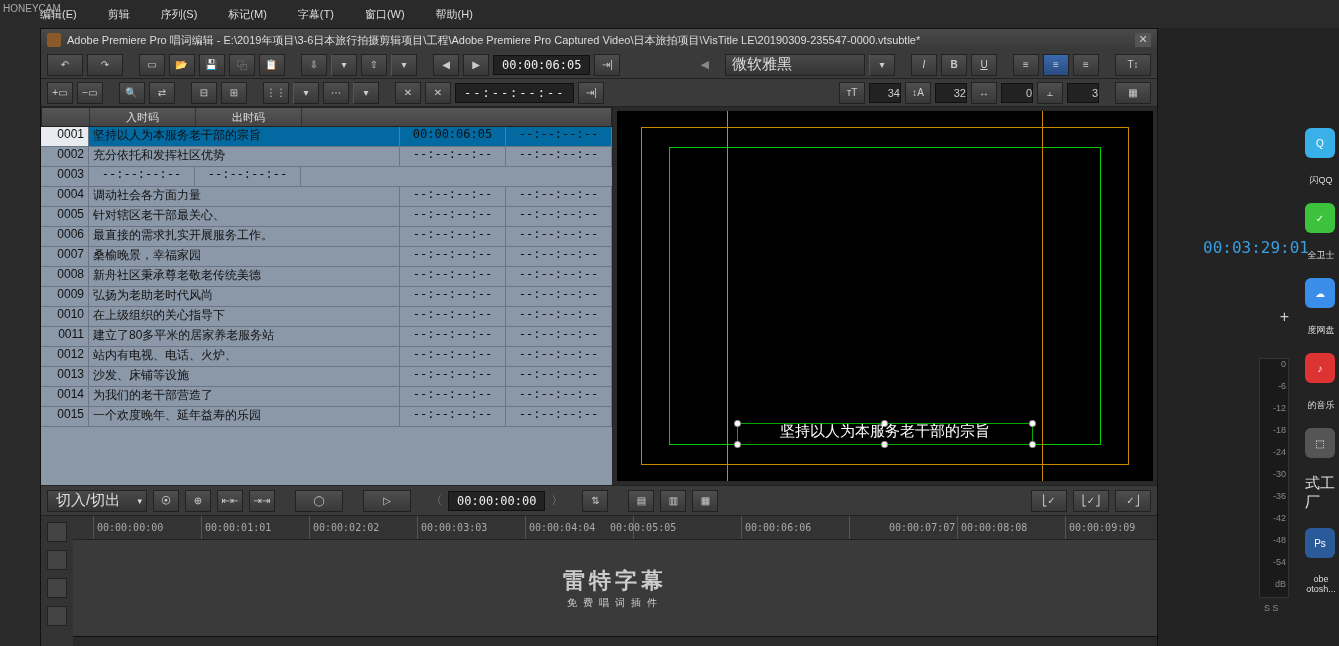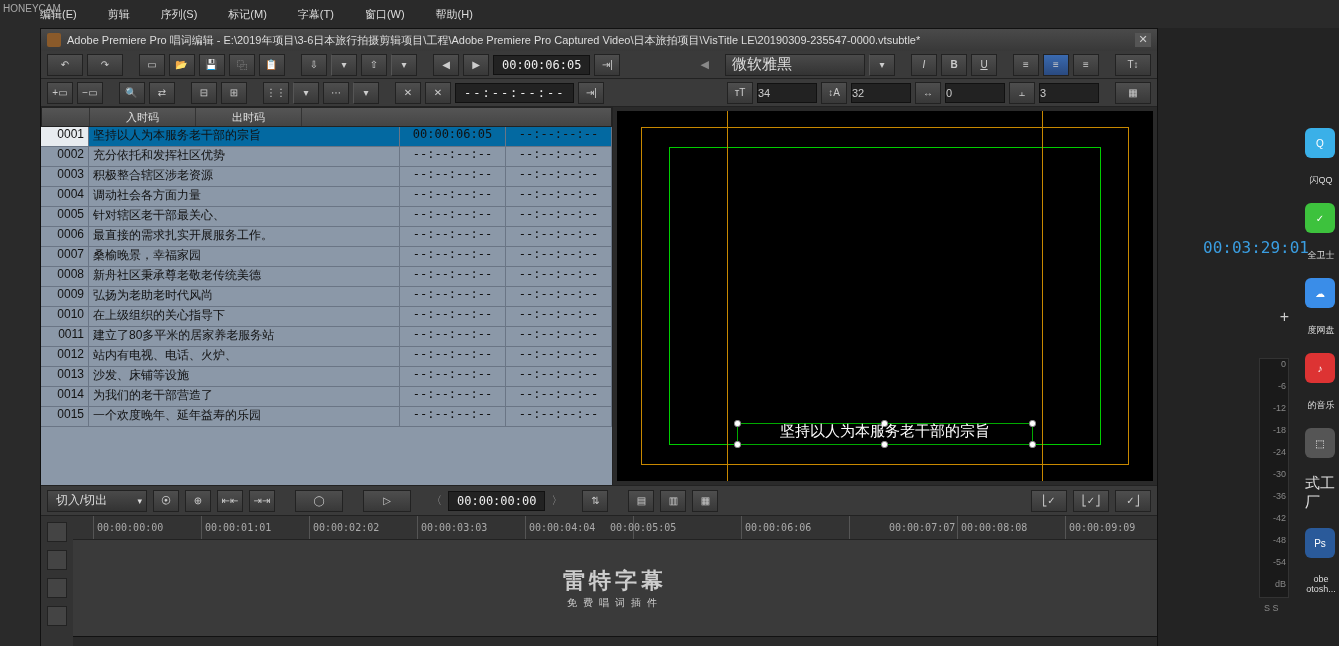--- a/index.html
+++ b/index.html
@@ -37,37 +37,37 @@
 .row .c-tc { width: 106px; text-align: center; color: #111; border-right: 1px solid #6a7585; font-family: monospace; }
 .preview-area { flex: 1; background: #000; margin: 4px; position: relative; }
 .safe-outer { position: absolute; left: 24px; right: 24px; top: 16px; bottom: 16px; border: 1px solid #c88800; }
 .safe-inner { position: absolute; left: 52px; right: 52px; top: 36px; bottom: 36px; border: 1px solid #00cc00; }
 .safe-v1 { position: absolute; top:0; bottom:0; left: 110px; border-left: 1px solid #c88800; }
 .safe-v2 { position: absolute; top:0; bottom:0; right: 110px; border-left: 1px solid #c88800; }
 .subtitle-text { position: absolute; bottom: 40px; left: 0; right: 0; text-align: center; color: #fff; font-size: 15px; }
 .subtitle-box { position: absolute; bottom: 36px; left: 120px; right: 120px; height: 22px; border: 1px solid #00aa00; }
 .handle { position: absolute; width: 7px; height: 7px; background: #fff; border: 1px solid #888; border-radius: 3px; }
 .bottom-bar { height: 30px; background: #3a3a3a; border-top: 1px solid #222; display: flex; align-items: center; padding: 0 6px; gap: 6px; }
-.dropdown { background: linear-gradient(#4a4a4a,#333); border: 1px solid #222; height: 22px; padding: 0 18px 0 8px; color: #ddd; font-size: 12px; display: flex; align-items: center; position: relative; cursor: pointer; }
+.dropdown { background: linear-gradient(#4a4a4a,#333); border: 1px solid #222; height: 22px; padding: 0 18px 0 8px; color: #ddd; font-size: 15px; display: flex; align-items: center; position: relative; cursor: pointer; }
 .dropdown::after { content: "▾"; position: absolute; right: 4px; font-size: 9px; }
 .timeline-panel { height: 140px; background: #3a3a3a; border-top: 1px solid #222; display: flex; }
 .tl-left { width: 32px; background: #333; display: flex; flex-direction: column; align-items: center; padding-top: 6px; gap: 8px; }
 .tl-left .tool { width: 20px; height: 20px; background: #444; border: 1px solid #222; cursor: pointer; }
 .tl-main { flex: 1; position: relative; overflow: hidden; }
 .ruler { height: 24px; background: #333; border-bottom: 1px solid #222; position: relative; }
 .ruler-tick { position: absolute; top: 6px; font-size: 10px; color: #aaa; font-family: monospace; }
 .ruler-line { position: absolute; top: 0; bottom: 0; border-left: 1px solid #555; }
 .tl-body { height: 96px; display: flex; align-items: center; justify-content: center; }
 .tl-logo { color: #ccc; text-align: center; }
 .tl-logo .big { font-size: 22px; letter-spacing: 4px; font-weight: bold; }
 .tl-logo .small { font-size: 10px; letter-spacing: 6px; }
 .desktop-icons { position: absolute; right: 2px; top: 100px; width: 32px; display: flex; flex-direction: column; gap: 16px; }
 .dicon { width: 30px; height: 30px; border-radius: 6px; display: flex; align-items: center; justify-content: center; font-size: 10px; color: #fff; }
 .font-select { background: linear-gradient(#4a4a4a,#333); border: 1px solid #222; height: 22px; width: 140px; padding: 0 6px; color: #ddd; font-size: 15px; display: flex; align-items: center; }
-.num-input { background: #222; border: 1px solid #111; height: 20px; width: 60px; color: #ccc; text-align: left; font-size: 11px; }
+.num-input { background: #222; border: 1px solid #111; height: 20px; width: 32px; color: #ccc; text-align: right; font-size: 11px; }
 .tc-display { position: absolute; right: 30px; top: 210px; color: #3a9de0; font-family: monospace; font-size: 16px; }
 .audio-meter { position: absolute; right: 50px; top: 330px; width: 30px; height: 240px; background: #1a1a1a; border: 1px solid #333; }
 .meter-scale { position: absolute; right: 2px; font-size: 9px; color: #888; }
 .plus-icon { position: absolute; right: 50px; top: 280px; color: #ccc; font-size: 16px; cursor: pointer; }
 .play-btn { min-width: 48px; }
 </style>
 </head>
 <body>
 
 <div class="watermark">HONEYCAM</div>
@@ -216,21 +216,20 @@
               <div class="c-tc">--:--:--:--</div>
             </div>
             <div class="row">
               <div class="c-num">0002</div>
               <div class="c-text">充分依托和发挥社区优势</div>
               <div class="c-tc">--:--:--:--</div>
               <div class="c-tc">--:--:--:--</div>
             </div>
             <div class="row">
               <div class="c-num">0003</div>
-              <div class="c-text">积极整合辖区涉老资源</div>
               <div class="c-tc">--:--:--:--</div>
               <div class="c-tc">--:--:--:--</div>
             </div>
             <div class="row">
               <div class="c-num">0004</div>
               <div class="c-text">调动社会各方面力量</div>
               <div class="c-tc">--:--:--:--</div>
               <div class="c-tc">--:--:--:--</div>
             </div>
             <div class="row">

